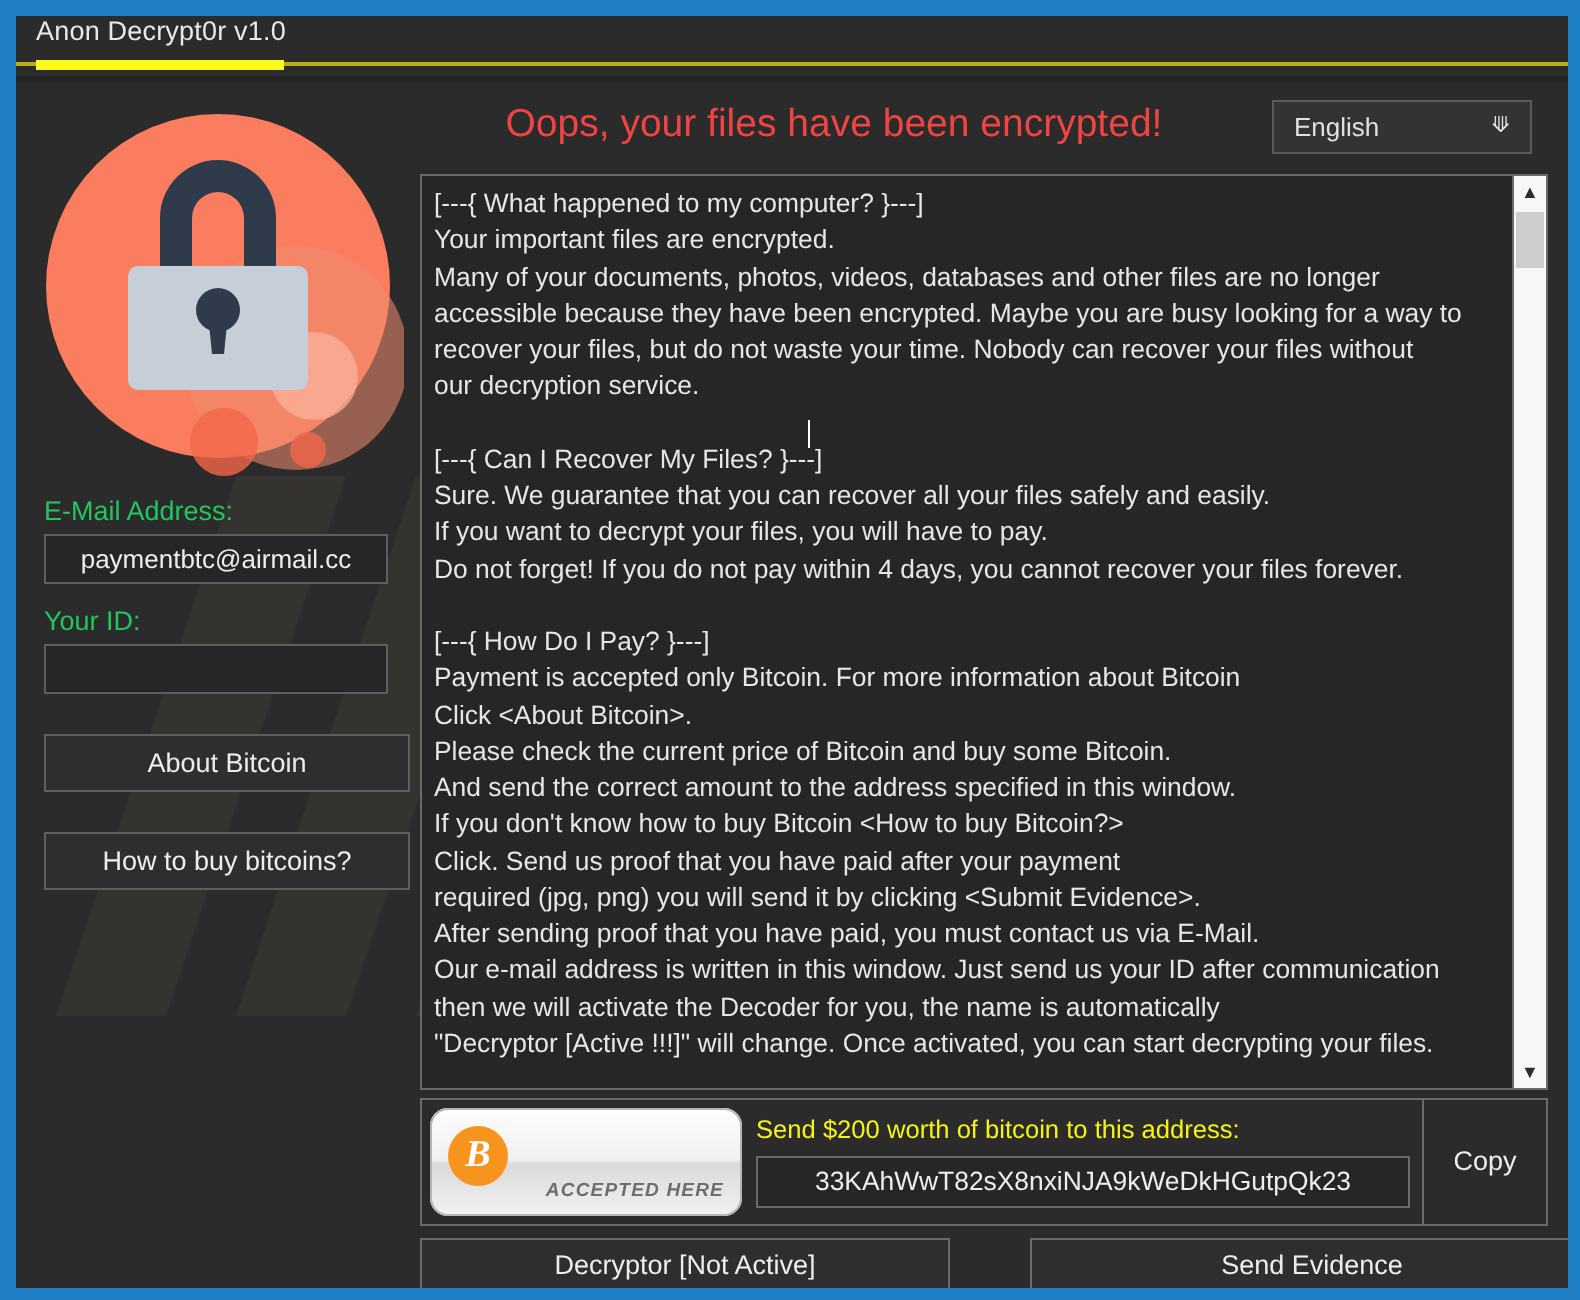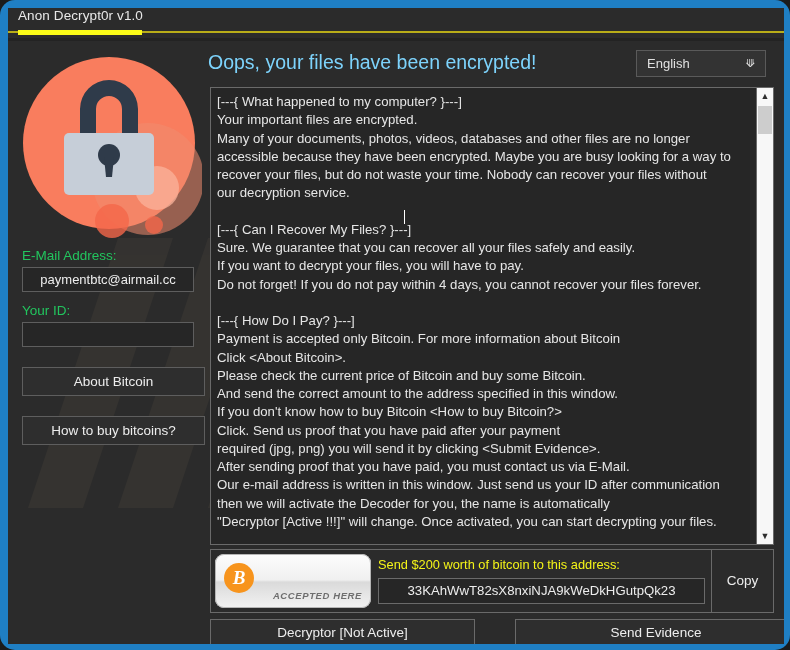--- a/index.html
+++ b/index.html
@@ -11,21 +11,20 @@
     font-family: "Liberation Sans", sans-serif;
   }
   .window {
     position: relative;
     width: 790px;
     height: 650px;
     box-sizing: border-box;
     background: #1f7fc4;
     padding: 8px 6px 6px 8px;
     overflow: hidden;
-    border-radius: 15px;
   }
   .window-inner {
     position: relative;
     width: 100%;
     height: 100%;
     background: #2b2b2b;
     box-sizing: border-box;
     overflow: hidden;
   }
   
@@ -95,22 +94,23 @@
     left: 200px;
     top: 6px;
     right: 10px;
     height: 36px;
   }
   .headline {
     position: absolute;
     left: 0;
     right: 148px;
     top: 4px;
+    text-align: center;
     font-size: 19.5px;
-    color: #7dd3fc;
+    color: #ef4444;
     white-space: nowrap;
   }
   .lang-select {
     position: absolute;
     right: 8px;
     top: 3px;
     width: 130px;
     height: 27px;
     background: #333333;
     border: 1px solid #5a5a5a;

